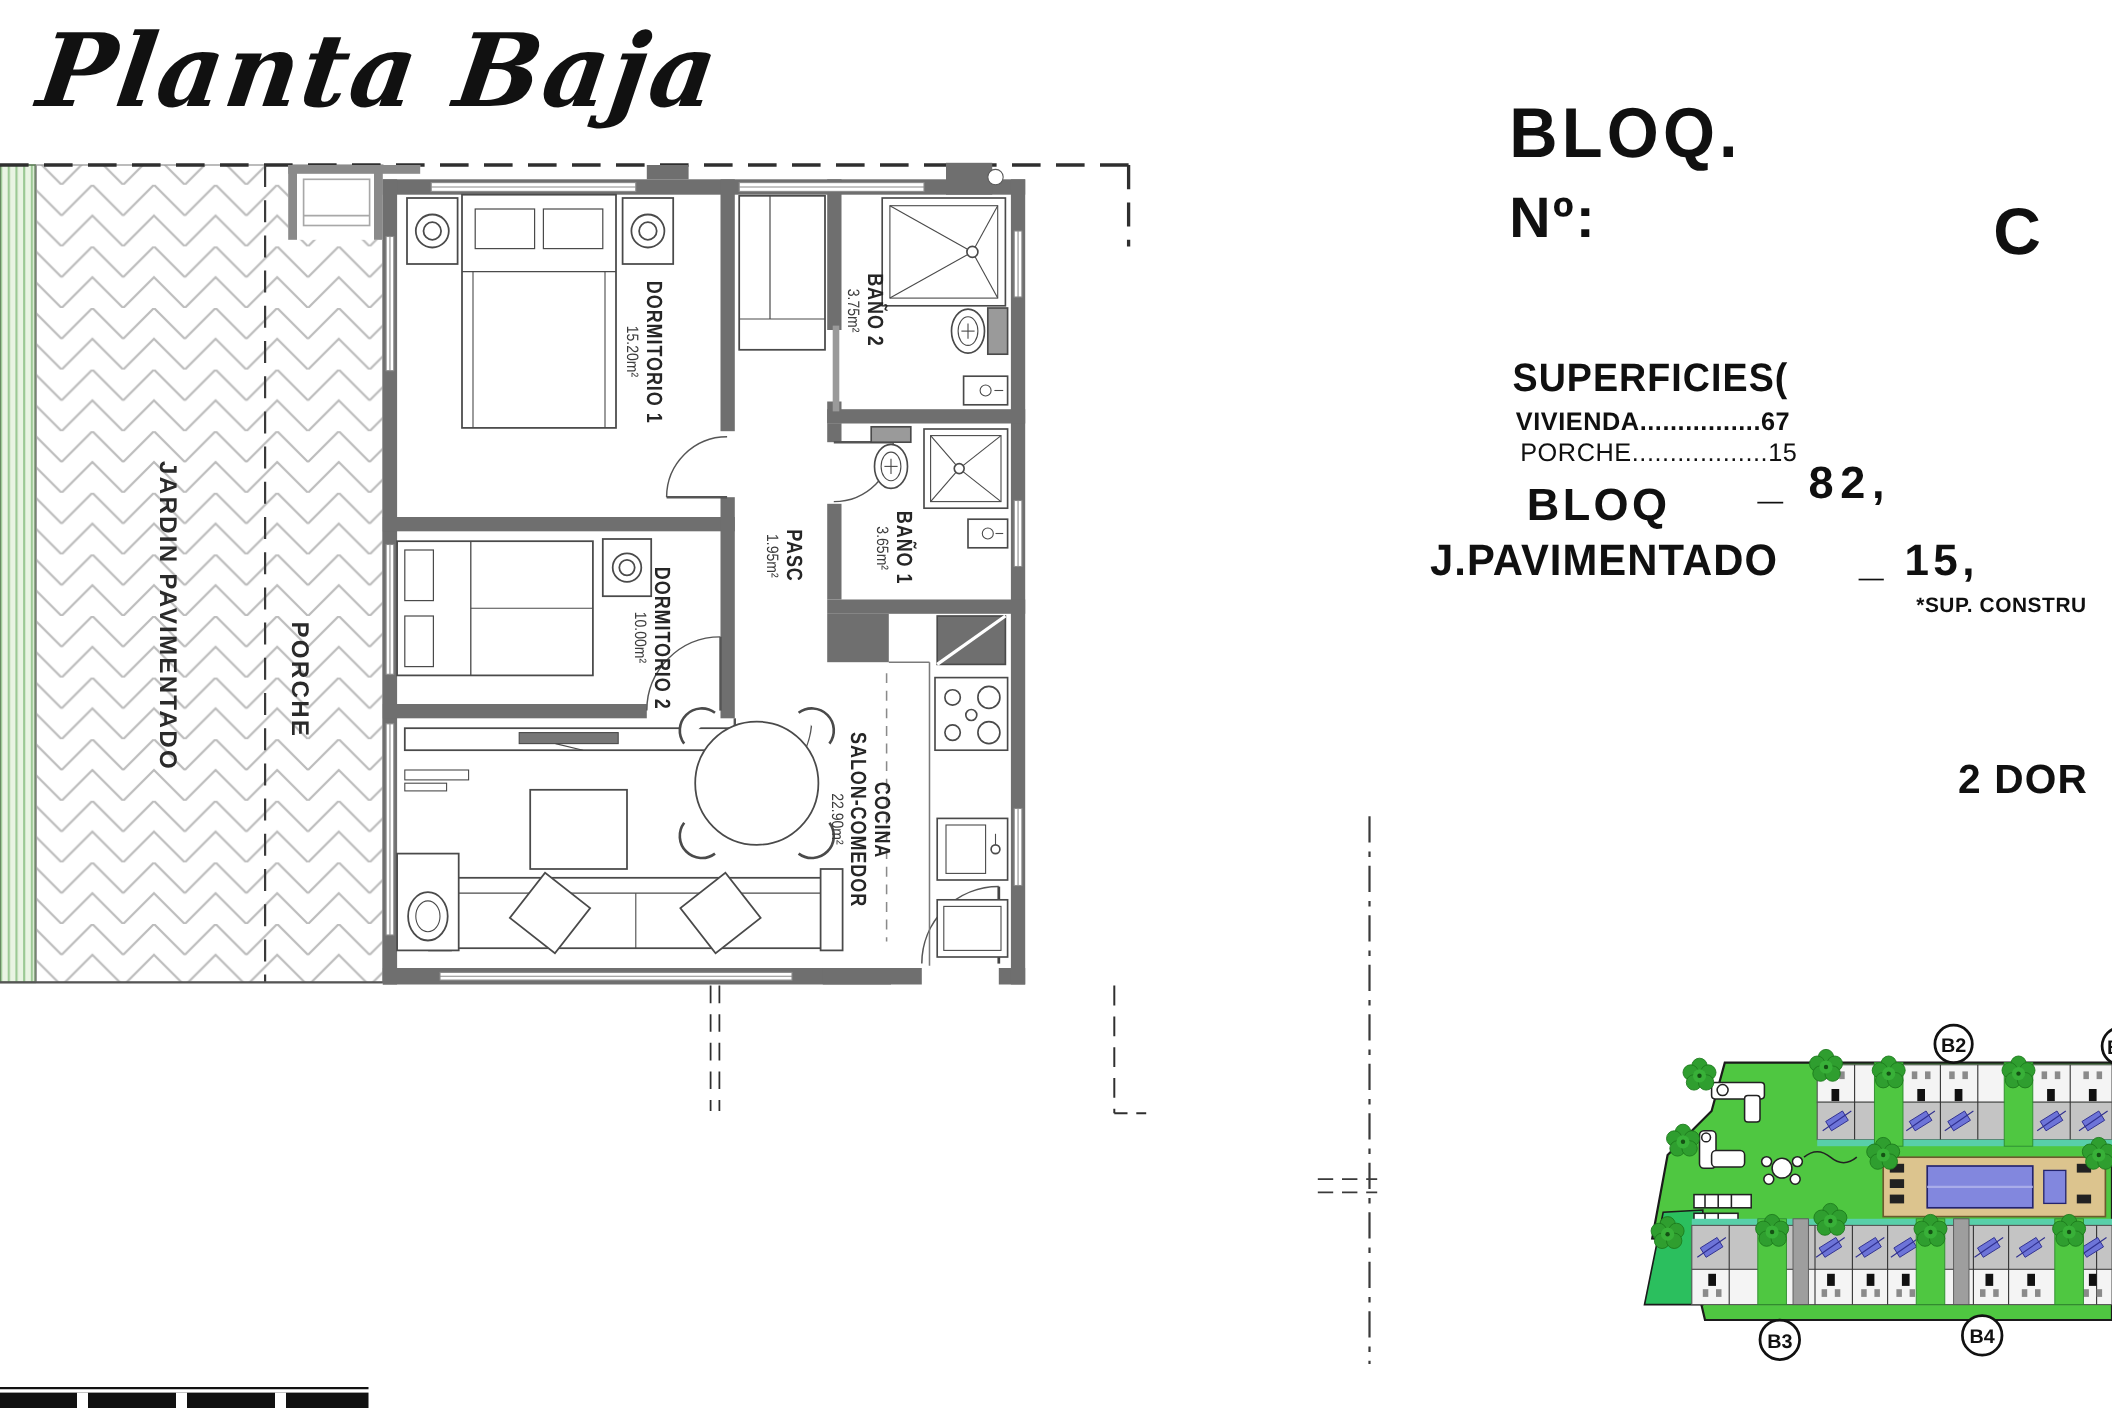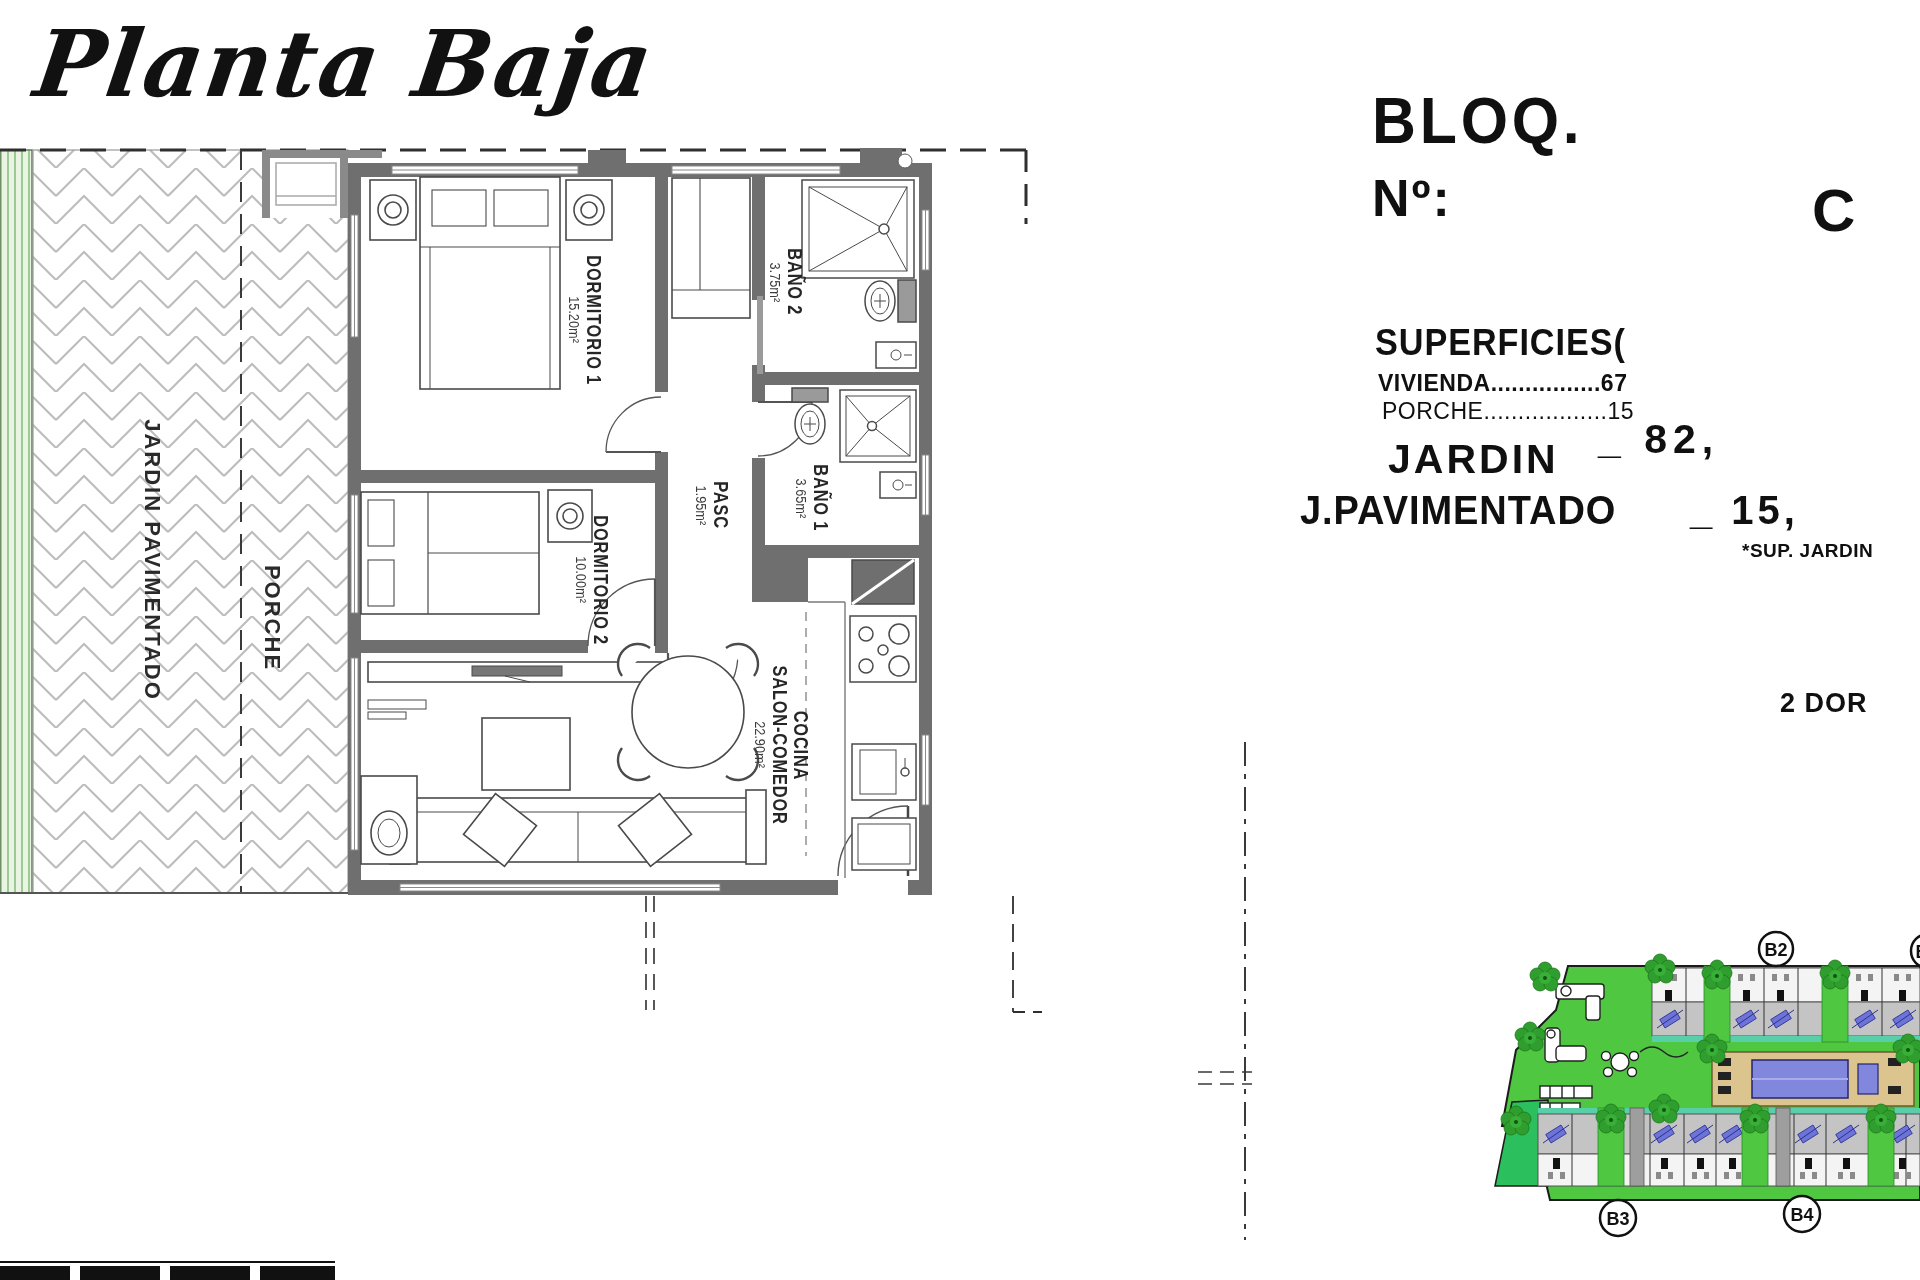--- a/index.html
+++ b/index.html
@@ -29,21 +29,21 @@
   .i-num{left:1372px;top:168px;font-size:52px;font-weight:700;letter-spacing:2px;}
   .i-numval{left:1812px;top:176px;font-size:60px;font-weight:700;}
   .i-sup{left:1375px;top:322px;font-size:36px;font-weight:700;letter-spacing:1px;transform:scaleX(0.95);transform-origin:left;}
   .i-viv{left:1378px;top:370px;font-size:23px;font-weight:700;letter-spacing:0.5px;text-align:right;}
   .i-por{left:1382px;top:398px;font-size:23px;font-weight:400;letter-spacing:0.5px;}
   .i-totlbl{left:1388px;top:436px;font-size:41px;font-weight:700;letter-spacing:3px;}
   .i-totval{left:1598px;top:416px;font-size:41px;font-weight:700;letter-spacing:6px;}
   .i-jplbl{left:1300px;top:488px;font-size:40px;font-weight:700;letter-spacing:1px;transform:scaleX(0.95);transform-origin:left;}
   .i-jpval{left:1690px;top:488px;font-size:40px;font-weight:700;letter-spacing:4px;}
   .i-foot{left:1742px;top:540px;font-size:19px;font-weight:700;letter-spacing:0.5px;}
-  .i-type{left:1780px;top:688px;font-size:27px;font-weight:700;letter-spacing:1px;}
+  .i-type{left:1780px;top:688px;font-size:37px;font-weight:700;letter-spacing:1px;}
 </style>
 </head>
 <body>
 
 <div id="stage">
 
   <svg width="1920" height="1280" viewBox="0 0 1920 1280">
     <defs>
       <pattern id="herr" width="56" height="56" patternUnits="userSpaceOnUse">
         <rect width="56" height="56" fill="#ffffff"></rect>
@@ -491,20 +491,20 @@
     <div class="nm">SALON-COMEDOR</div>
     <div class="ar">22.90m²</div>
   </div>
 
   <div class="info i-bloq">BLOQ.</div>
   <div class="info i-num">Nº:</div>
   <div class="info i-numval">C</div>
   <div class="info i-sup">SUPERFICIES(</div>
   <div class="info i-viv">VIVIENDA................67</div>
   <div class="info i-por">PORCHE..................15</div>
-  <div class="info i-totlbl">JARDIN</div>
+  <div class="info i-totlbl">BLOQ</div>
   <div class="info i-totval">_ 82,</div>
   <div class="info i-jplbl">J.PAVIMENTADO</div>
   <div class="info i-jpval">_ 15,</div>
-  <div class="info i-foot">*SUP. JARDIN</div>
+  <div class="info i-foot">*SUP. CONSTRU</div>
   <div class="info i-type">2 DOR</div>
 
 </div>
 
 </body></html>

